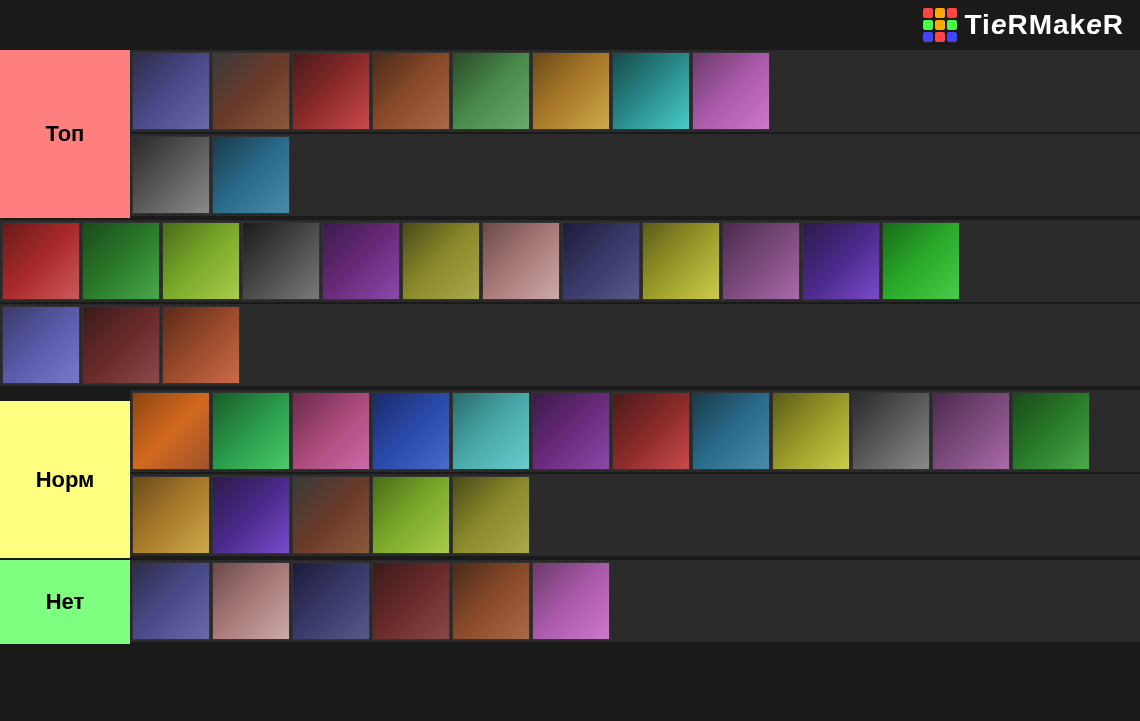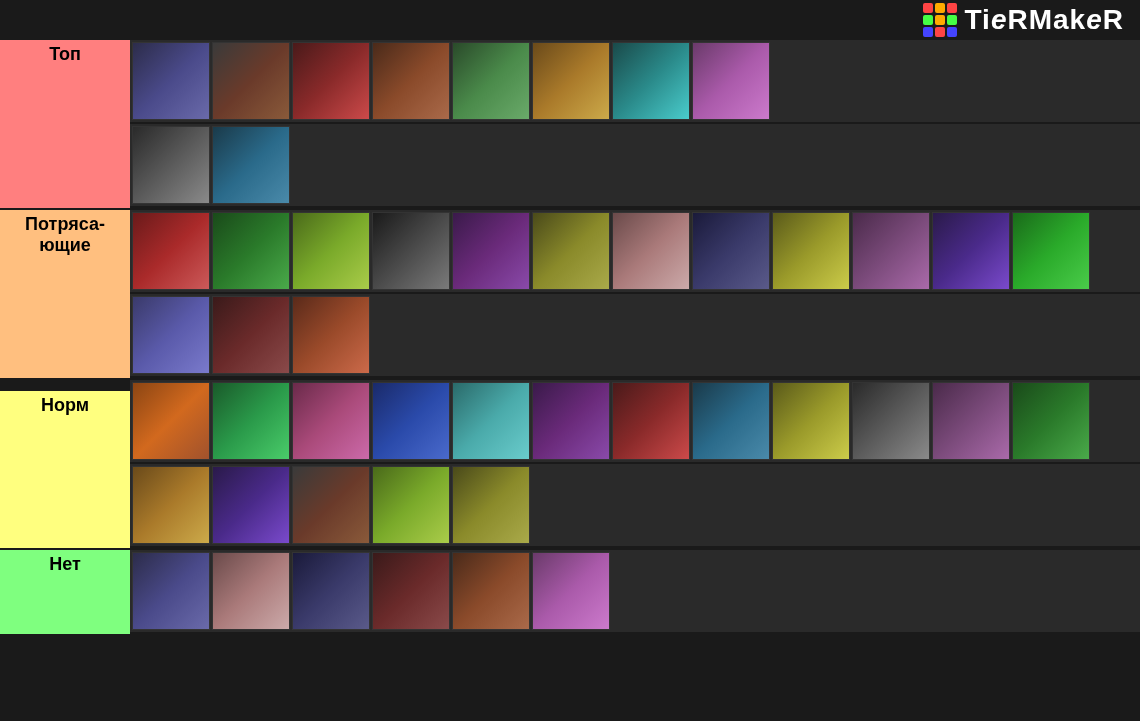--- a/index.html
+++ b/index.html
@@ -15,21 +15,21 @@
       height: 721px;
       background: #1a1a1a;
       position: relative;
     }
     
     .header {
       display: flex;
       justify-content: flex-end;
       align-items: center;
       padding: 8px 16px;
-      height: 40px;
+      height: 50px;
     }
     .logo {
       display: flex;
       align-items: center;
       gap: 8px;
     }
     .logo-grid {
       display: grid;
       grid-template-columns: repeat(3, 10px);
       grid-template-rows: repeat(3, 10px);
@@ -117,24 +117,24 @@
     }
 
     .full-tier {
       display: flex;
       border-bottom: 2px solid #1a1a1a;
     }
     .multi-row-label {
       width: 130px;
       min-width: 130px;
       display: flex;
-      align-items: flex-start;
+      align-items: center;
       justify-content: center;
       text-align: center;
-      font-size: 18px;
+      font-size: 22px;
       font-weight: bold;
       color: #000;
       padding: 4px;
       flex-shrink: 0;
     }
     .multi-row-content {
       flex: 1;
       display: flex;
       flex-direction: column;
     }
@@ -199,23 +199,20 @@
               <div class="char-img c11"></div>
             </div>
           <div class="char-card">
               <div class="char-img c9"></div>
             </div>
         </div>
       </div>
     </div>
 
     <div class="full-tier">
-      <div class="multi-row-label tier-great" style="background:#ffbf7f;">
-        <span>Потряса-<br>ющие</span>
-      </div>
       <div class="multi-row-content">
         <div class="content-row">
           <div class="char-card">
               <div class="char-img c21"></div>
             </div>
           <div class="char-card">
               <div class="char-img c13"></div>
             </div>
           <div class="char-card">
               <div class="char-img c25"></div>

